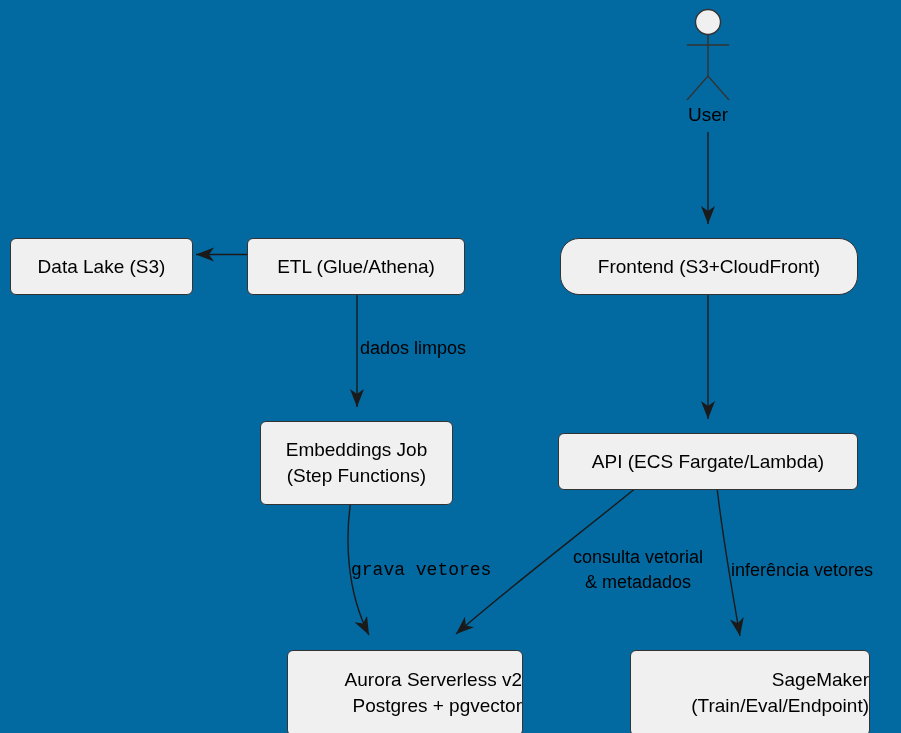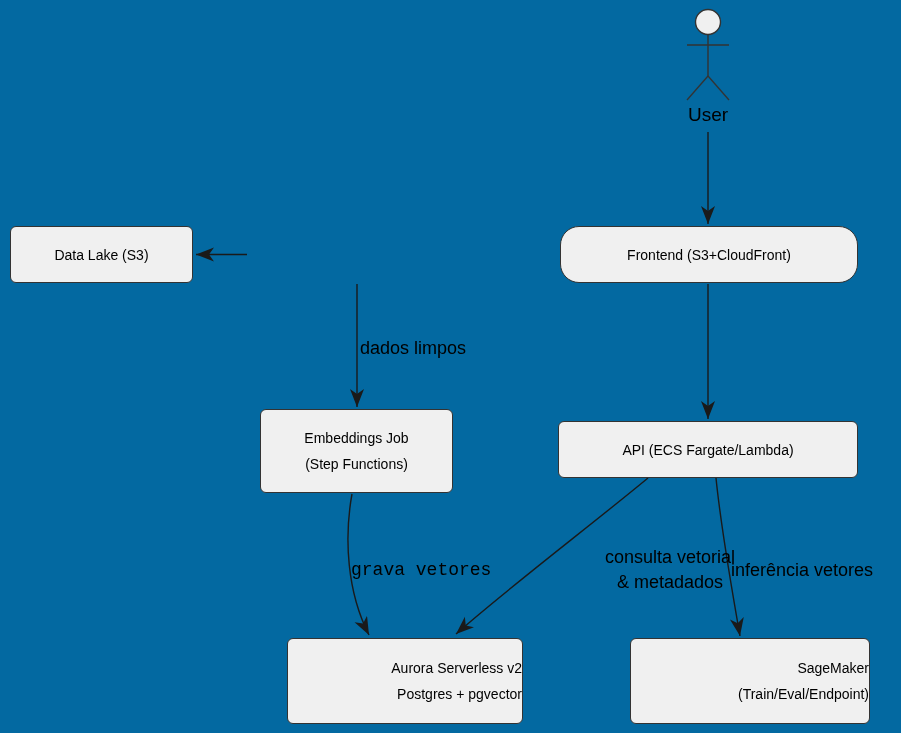--- a/index.html
+++ b/index.html
@@ -23,35 +23,36 @@
   }
   .node {
     position: absolute;
     box-sizing: border-box;
     background: #f0f0f0;
     border: 1.4px solid #333333;
     border-radius: 6px;
     display: flex;
     flex-direction: column;
     justify-content: center;
-    font-size: 14px;
+    font-size: 19px;
     line-height: 26px;
     color: #000000;
     white-space: nowrap;
+    margin-top: 12px;
   }
   .node.center { align-items: center; text-align: center; }
   .node.left   { align-items: flex-end; text-align: left; }
   .edge-label {
     position: absolute;
     font-size: 18px;
     line-height: 25px;
     color: #000000;
     white-space: nowrap;
   }
-  .edge-label.center { text-align: center; margin-left: 32px; }
+  .edge-label.center { text-align: center; }
   .actor-label {
     position: absolute;
     font-size: 19px;
     color: #000000;
     text-align: center;
     white-space: nowrap;
   }
 </style>
 </head>
 <body>
@@ -83,20 +84,23 @@
       <path d="M716,478 C721,528 731,585 740,636" marker-end="url(#arrow)"></path>
     </g>
   </svg>
 
   <div class="actor-label" style="left:678px; top:104px; width:60px;">User</div>
 
   <div class="node center" style="left:10px; top:226px; width:183px; height:57px;">
     <span>Data Lake (S3)</span>
   </div>
 
+  <div class="node center" style="left:247px; top:226px; width:218px; height:57px;">
+    <span>ETL (Glue/Athena)</span>
+  </div>
 
   <div class="node center" style="left:560px; top:226px; width:298px; height:57px;border-radius:19px;">
     <span>Frontend (S3+CloudFront)</span>
   </div>
 
   <div class="node center" style="left:260px; top:409px; width:193px; height:84px;">
     <span>Embeddings Job</span>
     <span>(Step Functions)</span>
   </div>
 

